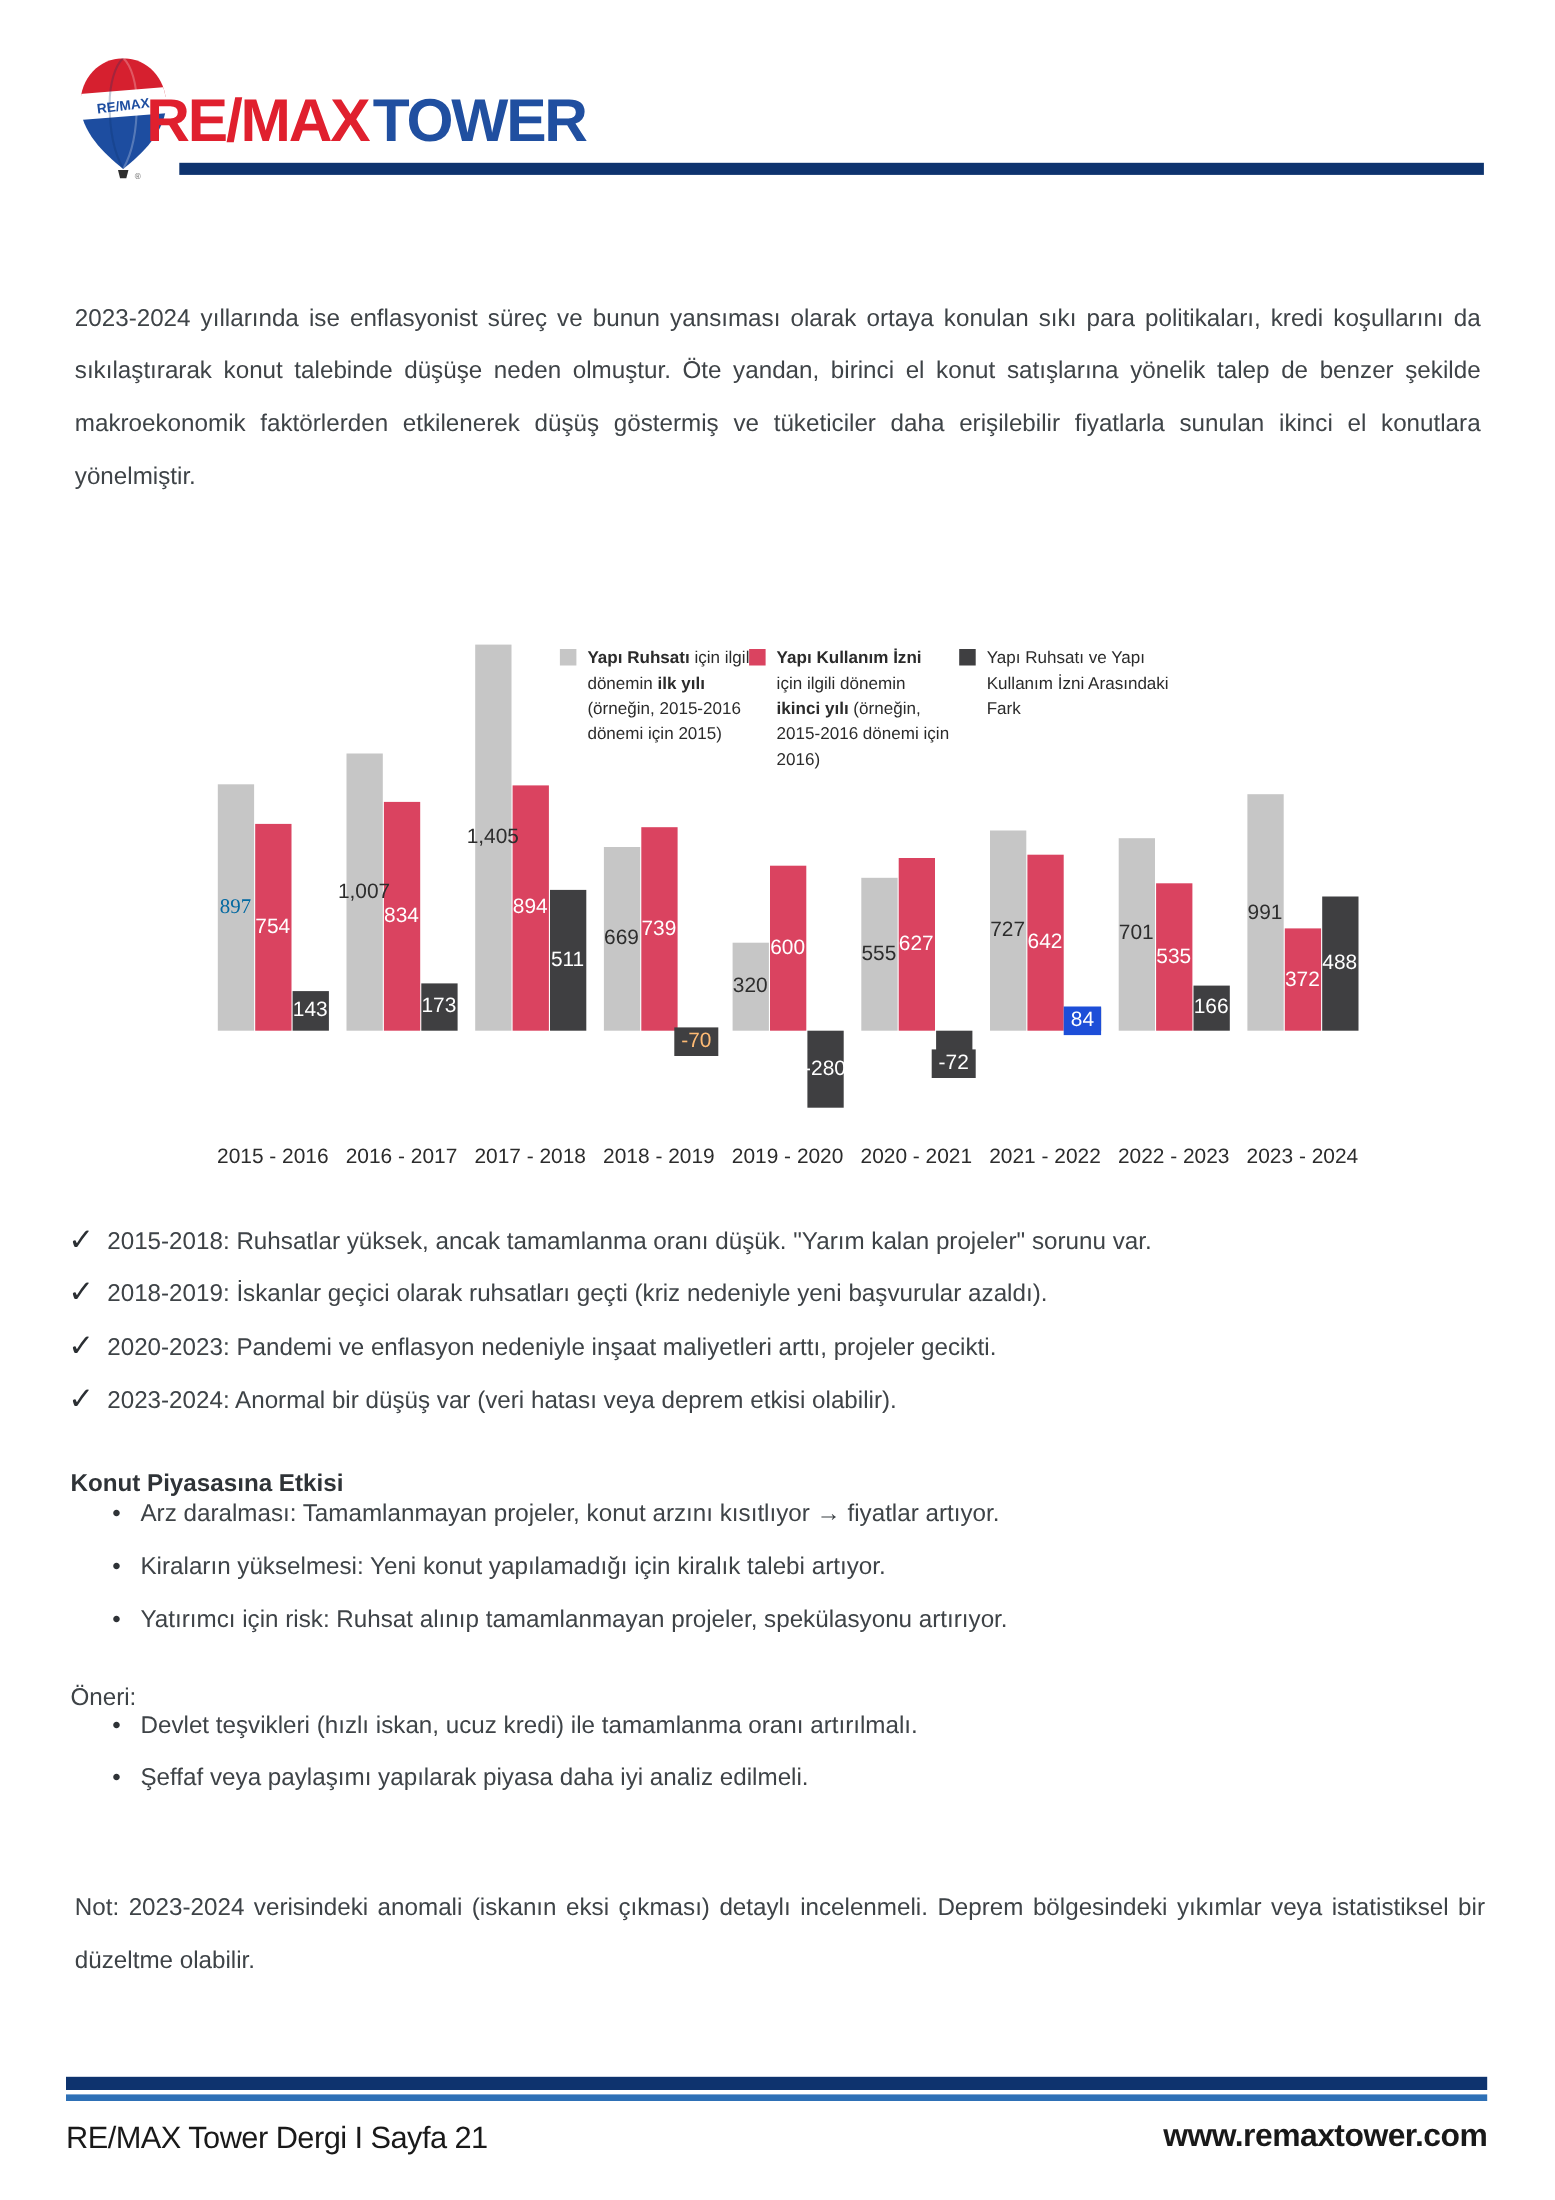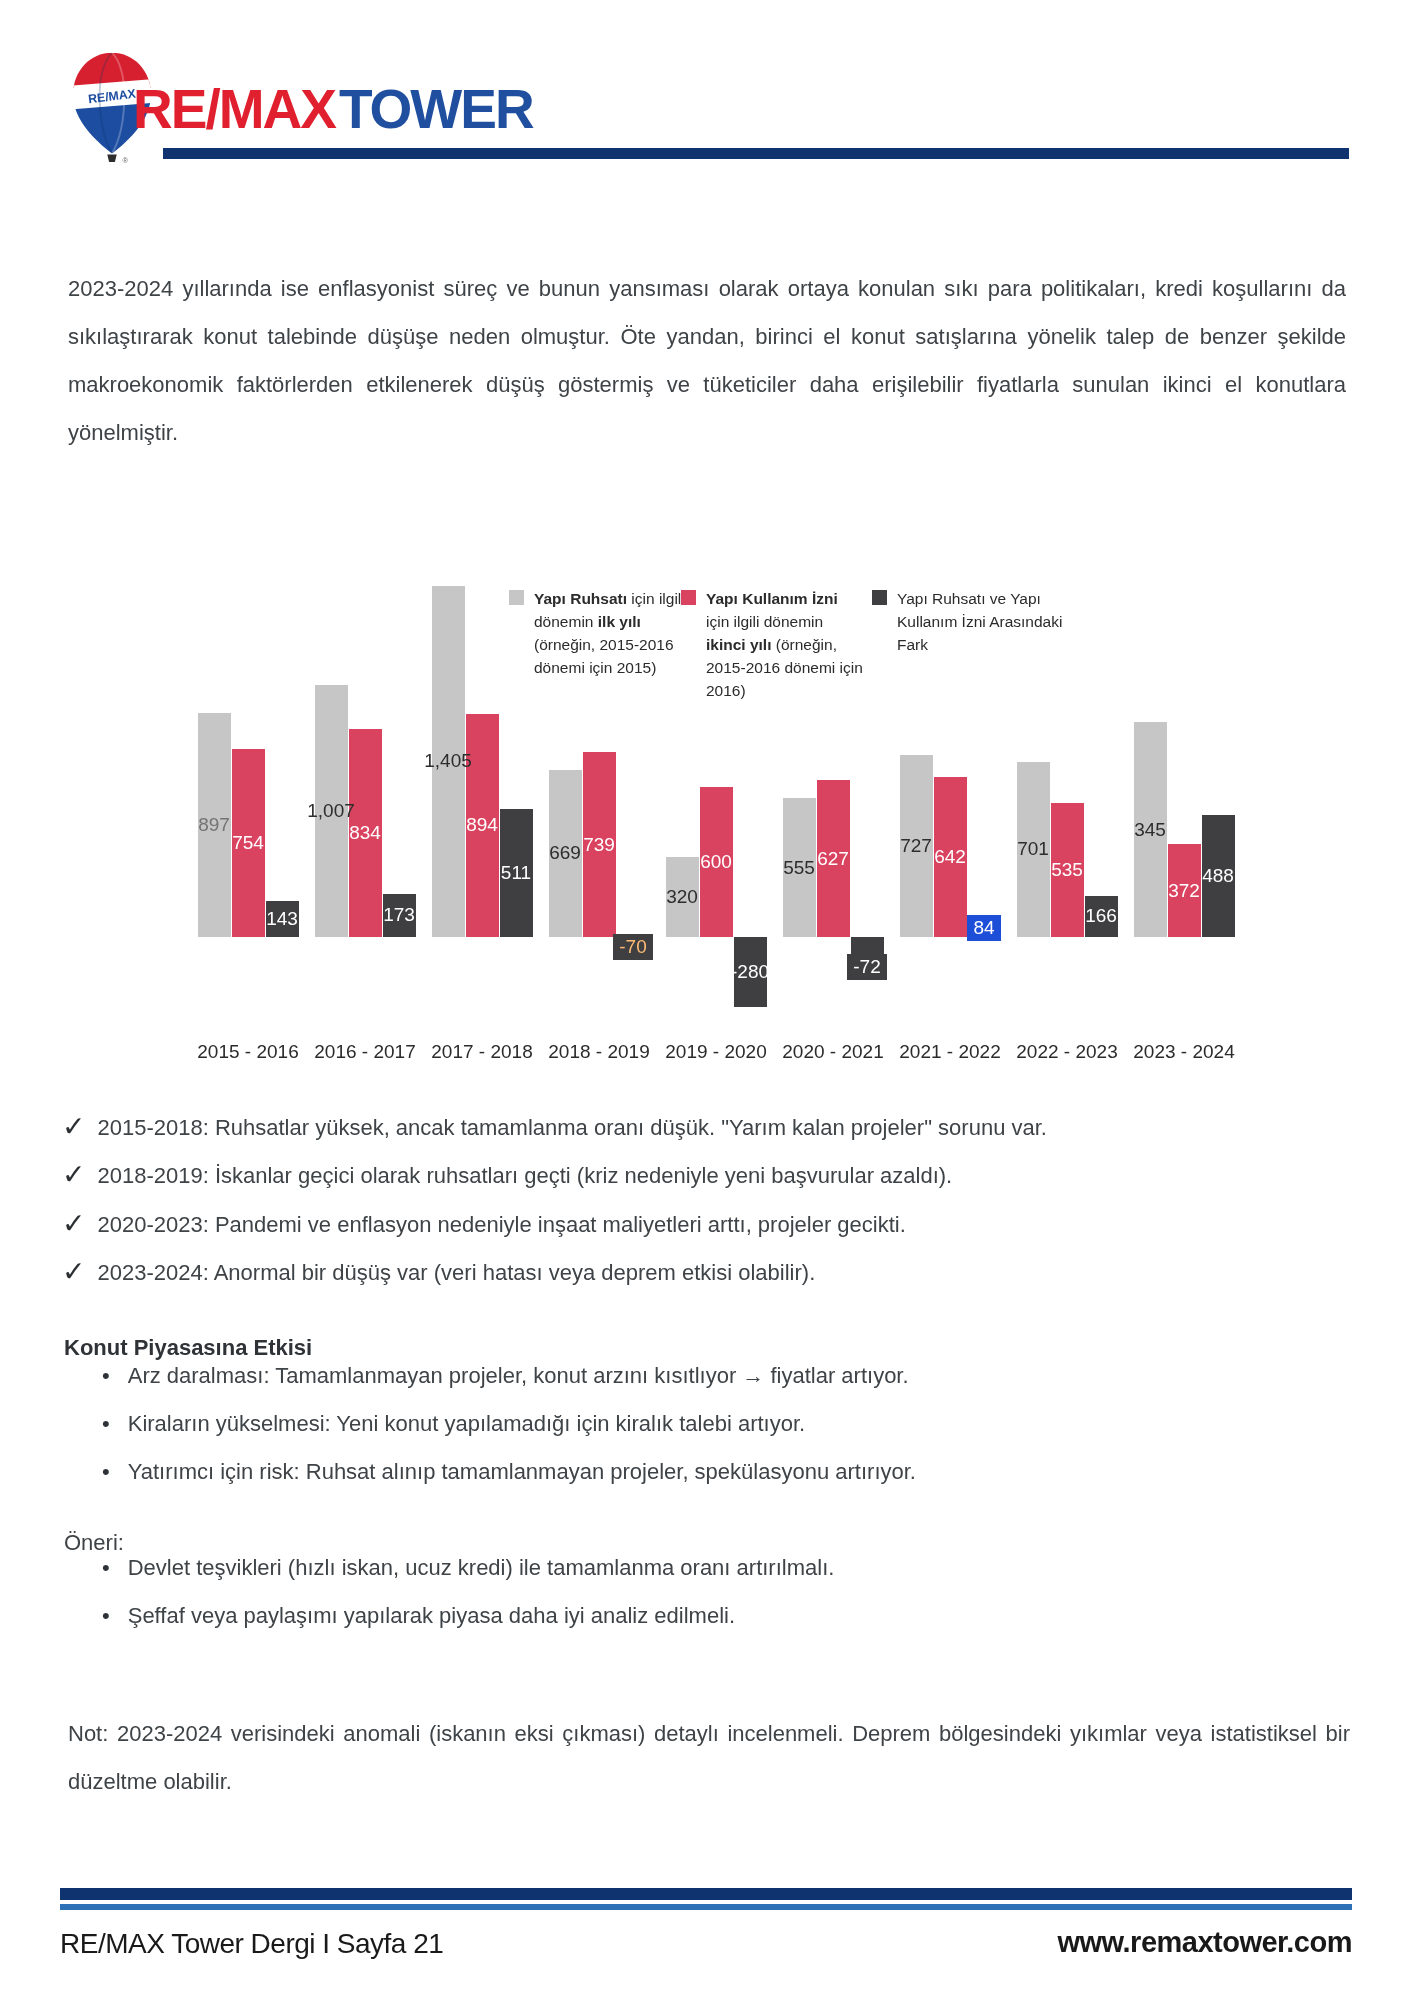--- a/index.html
+++ b/index.html
@@ -111,21 +111,21 @@
     <div class="legend-item li-1">
       <span class="swatch" style="background: rgb(218, 67, 96);"></span>
       <span class="ltext"><b>Yapı Kullanım İzni</b><span> için ilgili dönemin </span><b>ikinci yılı</b><span> (örneğin, 2015-2016 dönemi için 2016)</span></span>
     </div>
     <div class="legend-item li-2">
       <span class="swatch" style="background: rgb(63, 63, 65);"></span>
       <span class="ltext"><b></b><span>Yapı Ruhsatı ve Yapı Kullanım İzni Arasındaki Fark</span><b></b><span></span></span>
     </div>
 
   <div class="bar" style="left: 129.5px; top: 127.75px; width: 33px; height: 224.25px; background: rgb(198, 198, 198);"></div>
-      <div class="bar-label" style="left: 86px; top: 227.875px; color: #737373;"><span>897</span></div>
+      <div class="bar-label" style="left: 86px; top: 227.875px; color: #0369a1; font-family: Liberation Serif, serif;"><span>897</span></div>
       <div class="bar" style="left: 163.5px; top: 163.5px; width: 33px; height: 188.5px; background: rgb(218, 67, 96);"></div>
       <div class="bar-label" style="left: 120px; top: 245.75px; color: rgb(255, 255, 255);"><span>754</span></div>
       <div class="bar" style="left: 197.5px; top: 316.25px; width: 33px; height: 35.75px; background: rgb(63, 63, 65);"></div>
       <div class="bar-label" style="left: 154px; top: 322.125px; color: rgb(255, 255, 255);"><span>143</span></div>
       <div class="axis-label" style="left: 110px; top: 456px; width: 140px;">2015 - 2016</div>
       <div class="bar" style="left: 246.5px; top: 100.25px; width: 33px; height: 251.75px; background: rgb(198, 198, 198);"></div>
       <div class="bar-label" style="left: 203px; top: 214.125px; color: rgb(45, 45, 45);"><span>1,007</span></div>
       <div class="bar" style="left: 280.5px; top: 143.5px; width: 33px; height: 208.5px; background: rgb(218, 67, 96);"></div>
       <div class="bar-label" style="left: 237px; top: 235.75px; color: rgb(255, 255, 255);"><span>834</span></div>
       <div class="bar" style="left: 314.5px; top: 308.75px; width: 33px; height: 43.25px; background: rgb(63, 63, 65);"></div>
@@ -167,21 +167,21 @@
       <div class="bar-label" style="left: 856px; top: 329.5px; color: rgb(255, 255, 255);"><span style="background: #1d4ed8; padding: 1px 6px;">84</span></div>
       <div class="axis-label" style="left: 812px; top: 456px; width: 140px;">2021 - 2022</div>
       <div class="bar" style="left: 948.5px; top: 176.75px; width: 33px; height: 175.25px; background: rgb(198, 198, 198);"></div>
       <div class="bar-label" style="left: 905px; top: 252.375px; color: rgb(45, 45, 45);"><span>701</span></div>
       <div class="bar" style="left: 982.5px; top: 218.25px; width: 33px; height: 133.75px; background: rgb(218, 67, 96);"></div>
       <div class="bar-label" style="left: 939px; top: 273.125px; color: rgb(255, 255, 255);"><span>535</span></div>
       <div class="bar" style="left: 1016.5px; top: 310.5px; width: 33px; height: 41.5px; background: rgb(63, 63, 65);"></div>
       <div class="bar-label" style="left: 973px; top: 319.25px; color: rgb(255, 255, 255);"><span>166</span></div>
       <div class="axis-label" style="left: 929px; top: 456px; width: 140px;">2022 - 2023</div>
       <div class="bar" style="left: 1065.5px; top: 137.25px; width: 33px; height: 214.75px; background: rgb(198, 198, 198);"></div>
-      <div class="bar-label" style="left: 1022px; top: 232.625px; color: rgb(45, 45, 45);"><span>345</span></div>
+      <div class="bar-label" style="left: 1022px; top: 232.625px; color: rgb(45, 45, 45);"><span>991</span></div>
       <div class="bar" style="left: 1099.5px; top: 259px; width: 33px; height: 93px; background: rgb(218, 67, 96);"></div>
       <div class="bar-label" style="left: 1056px; top: 293.5px; color: rgb(255, 255, 255);"><span>372</span></div>
       <div class="bar" style="left: 1133.5px; top: 230px; width: 33px; height: 122px; background: rgb(63, 63, 65);"></div>
       <div class="bar-label" style="left: 1090px; top: 279px; color: rgb(255, 255, 255);"><span>488</span></div>
       <div class="axis-label" style="left: 1046px; top: 456px; width: 140px;">2023 - 2024</div>
     </div>
 
   <div class="check-row" style="top:1112px">
     <span class="check">✓</span>
     <span>2015-2018: Ruhsatlar yüksek, ancak tamamlanma oranı düşük. "Yarım kalan projeler" sorunu var.</span>

